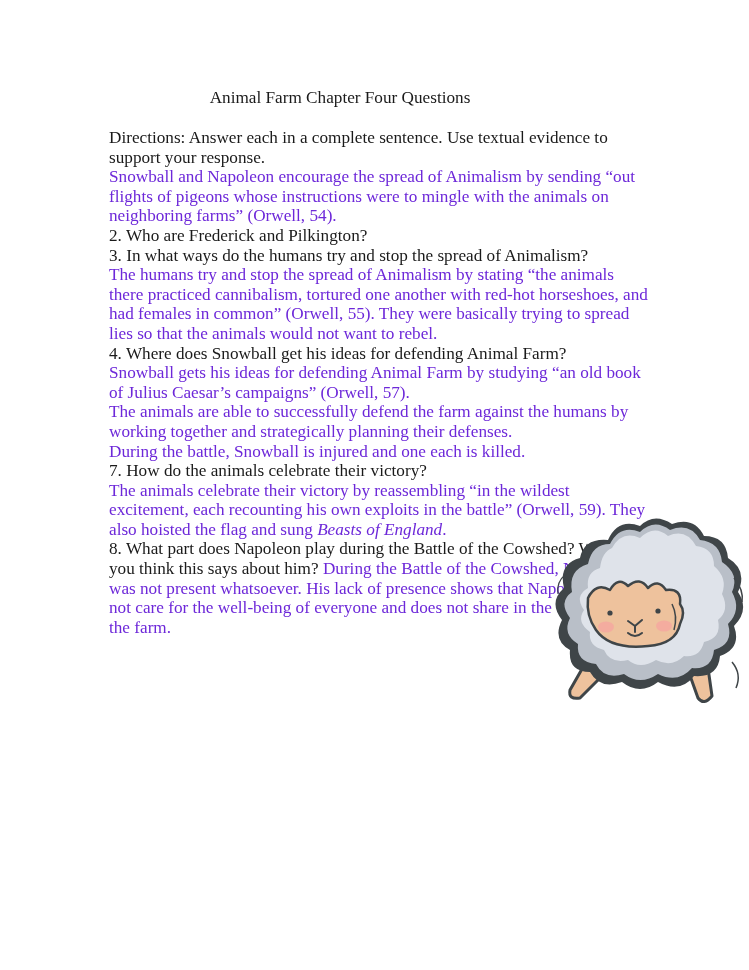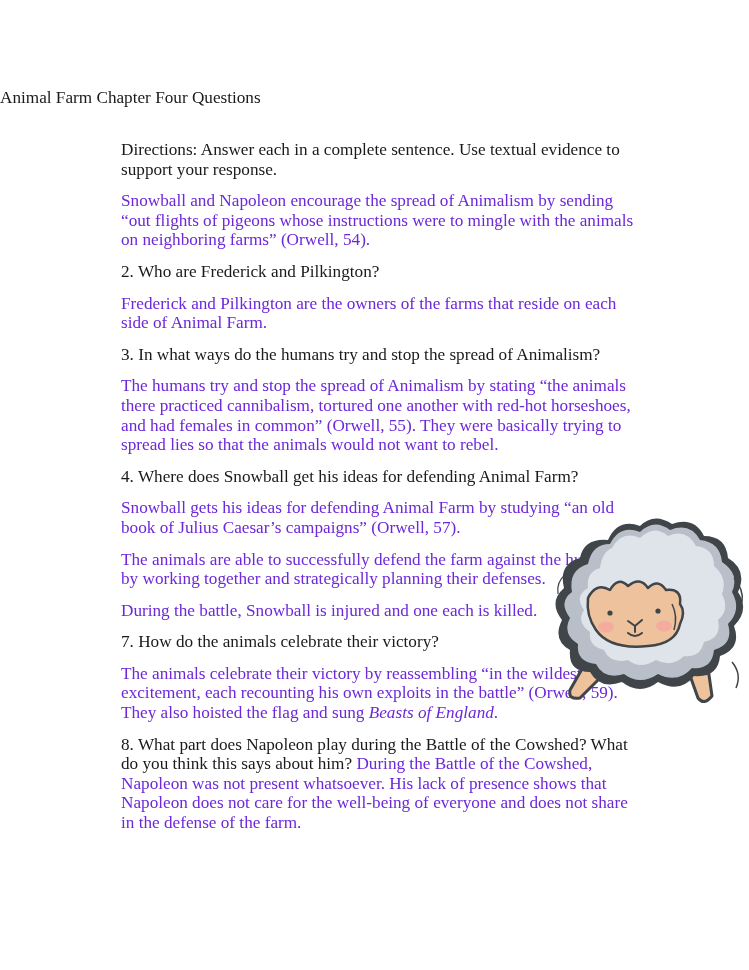--- a/index.html
+++ b/index.html
@@ -20,35 +20,36 @@
       left: 0; top: 0;
       width: 749px;
       height: 970px;
       background: #ffffff;
     }
     .title {
       position: absolute;
       top: 88px;
       left: 0;
       width: 680px;
+      text-align: center;
       font-size: 17.2px;
       line-height: 20px;
       color: #1a1a1a;
     }
     .body-text {
       position: absolute;
       top: 128px;
       left: 109px;
       width: 540px;
       font-size: 17.2px;
       line-height: 19.6px;
       color: #1a1a1a;
     }
     .body-text p {
-      margin: 12px;
+      margin: 0;
     }
     .q { color: #1a1a1a; }
     .a { color: #6d28d9; }
     .a i { font-style: italic; }
     .sheep {
       position: absolute;
       left: 548px;
       top: 512px;
       width: 205px;
       height: 200px;
@@ -61,21 +62,20 @@
 <div class="page">
 
   <div class="title">Animal Farm Chapter Four Questions</div>
 
   <div class="body-text">
     <p class="q">Directions: Answer each in a complete sentence. Use textual evidence to support your response.</p>
 
     <p class="a">Snowball and Napoleon encourage the spread of Animalism by sending “out flights of pigeons whose instructions were to mingle with the animals on neighboring farms” (Orwell, 54).</p>
 
     <p class="q">2. Who are Frederick and Pilkington?</p>
-    <p class="a">Frederick and Pilkington are the owners of the farms that reside on each side of Animal Farm.</p>
 
     <p class="q">3. In what ways do the humans try and stop the spread of Animalism?</p>
     <p class="a">The humans try and stop the spread of Animalism by stating “the animals there practiced cannibalism, tortured one another with red-hot horseshoes, and had females in common” (Orwell, 55). They were basically trying to spread lies so that the animals would not want to rebel.</p>
 
     <p class="q">4. Where does Snowball get his ideas for defending Animal Farm?</p>
     <p class="a">Snowball gets his ideas for defending Animal Farm by studying “an old book of Julius Caesar’s campaigns” (Orwell, 57).</p>
 
     <p class="a">The animals are able to successfully defend the farm against the humans by working together and strategically planning their defenses.</p>
 
     <p class="a">During the battle, Snowball is injured and one each is killed.</p>

